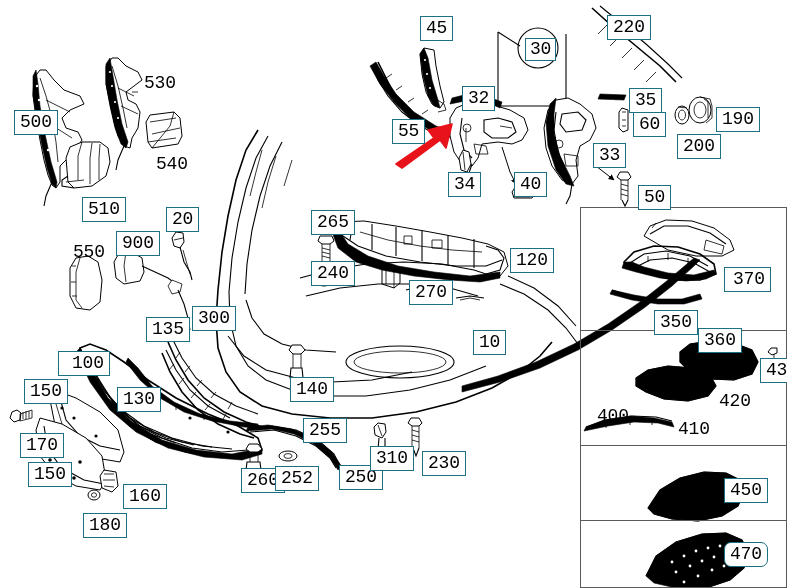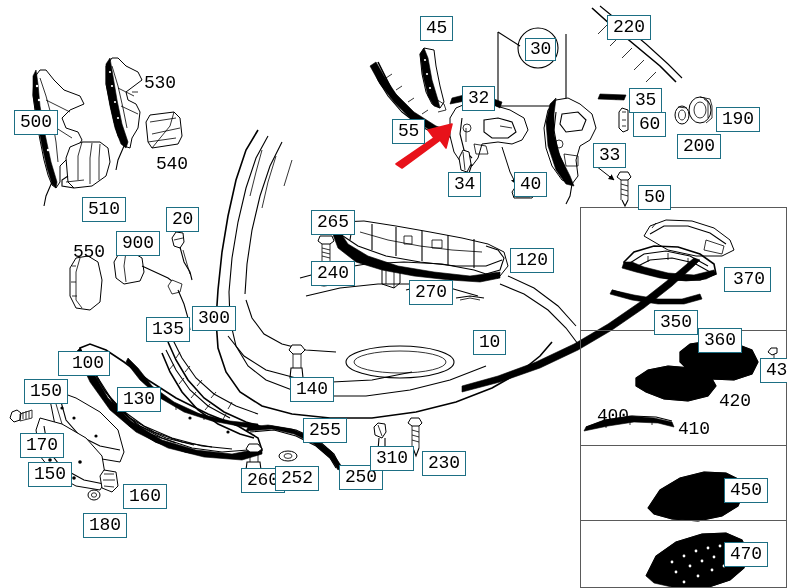--- a/index.html
+++ b/index.html
@@ -577,16 +577,16 @@
       <div class="callout boxed" style="left: 716px; top: 107px;">190</div>
       <div class="callout boxed" style="left: 677px; top: 134px;">200</div>
       <div class="callout boxed" style="left: 724px; top: 267px; padding-left: 8px;">370</div>
       <div class="callout boxed" style="left: 698px; top: 293px; margin-top: 35px;">360</div>
       <div class="callout boxed" style="left: 654px; top: 310px;">350</div>
       <div class="callout boxed" style="left: 760px; top: 358px;">430</div>
       <div class="callout plain" style="left: 719px; top: 392px;">420</div>
       <div class="callout plain" style="left: 678px; top: 420px;">410</div>
       <div class="callout plain" style="left: 597px; top: 407px;">400</div>
       <div class="callout boxed" style="left: 724px; top: 478px;">450</div>
-      <div class="callout boxed" style="left: 724px; top: 542px;">470</div>
+      <div class="callout boxed" style="left: 724px; top: 542px; border-radius: 7px;">470</div>
     </div>
 
 </div>
 
 </body></html>

